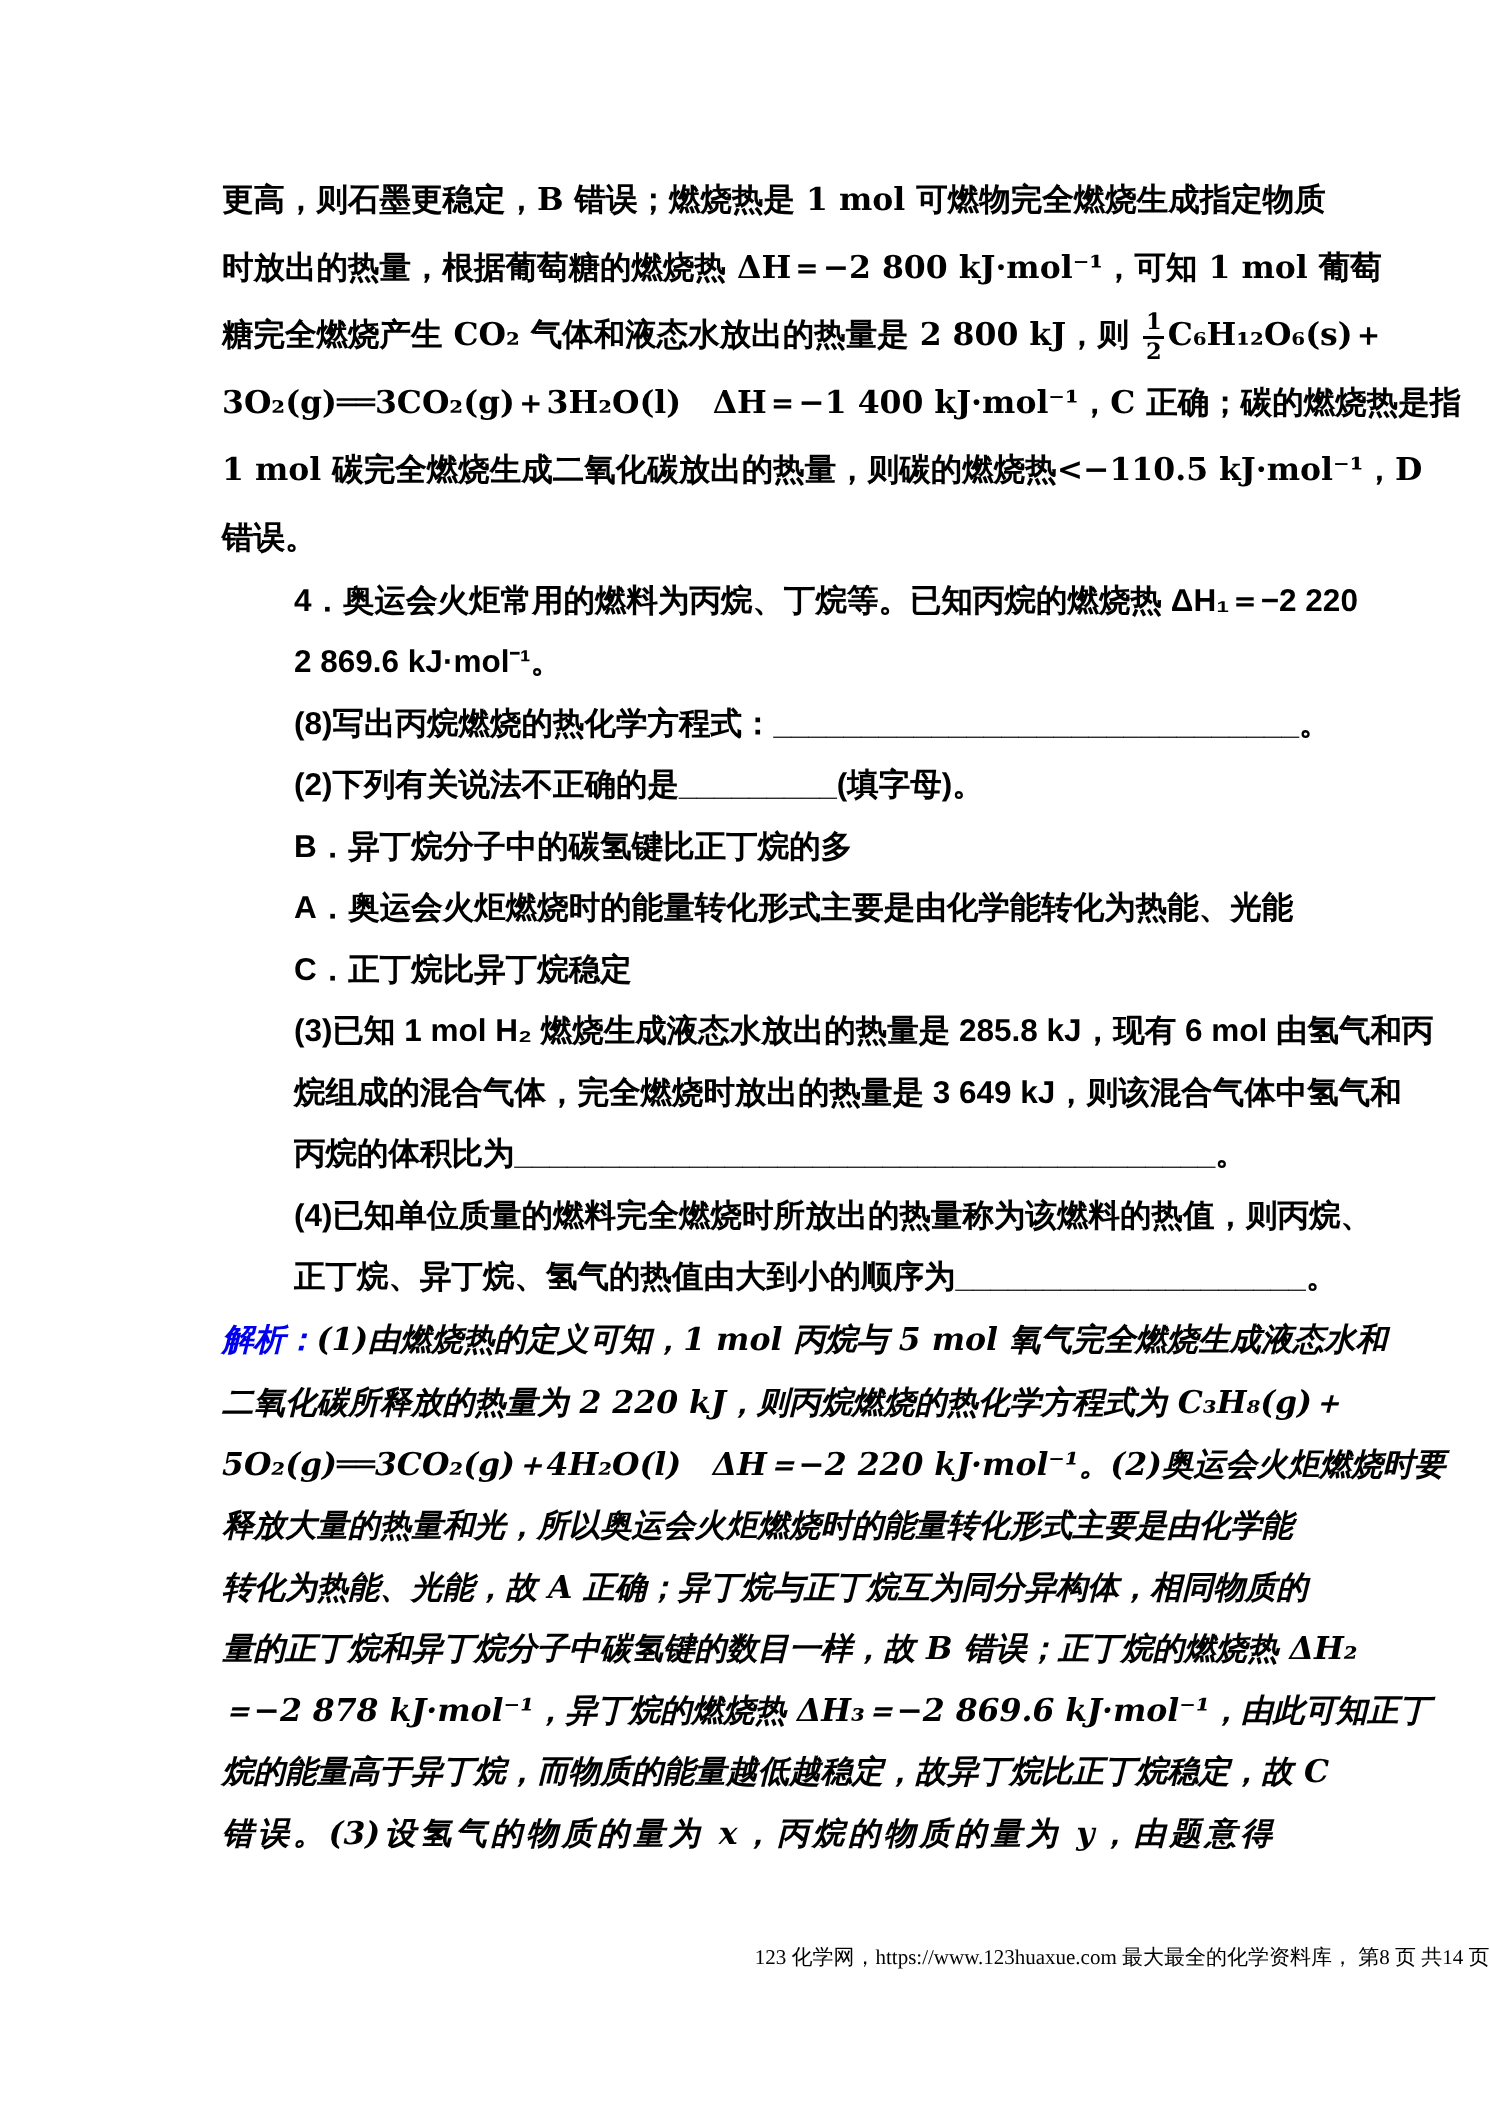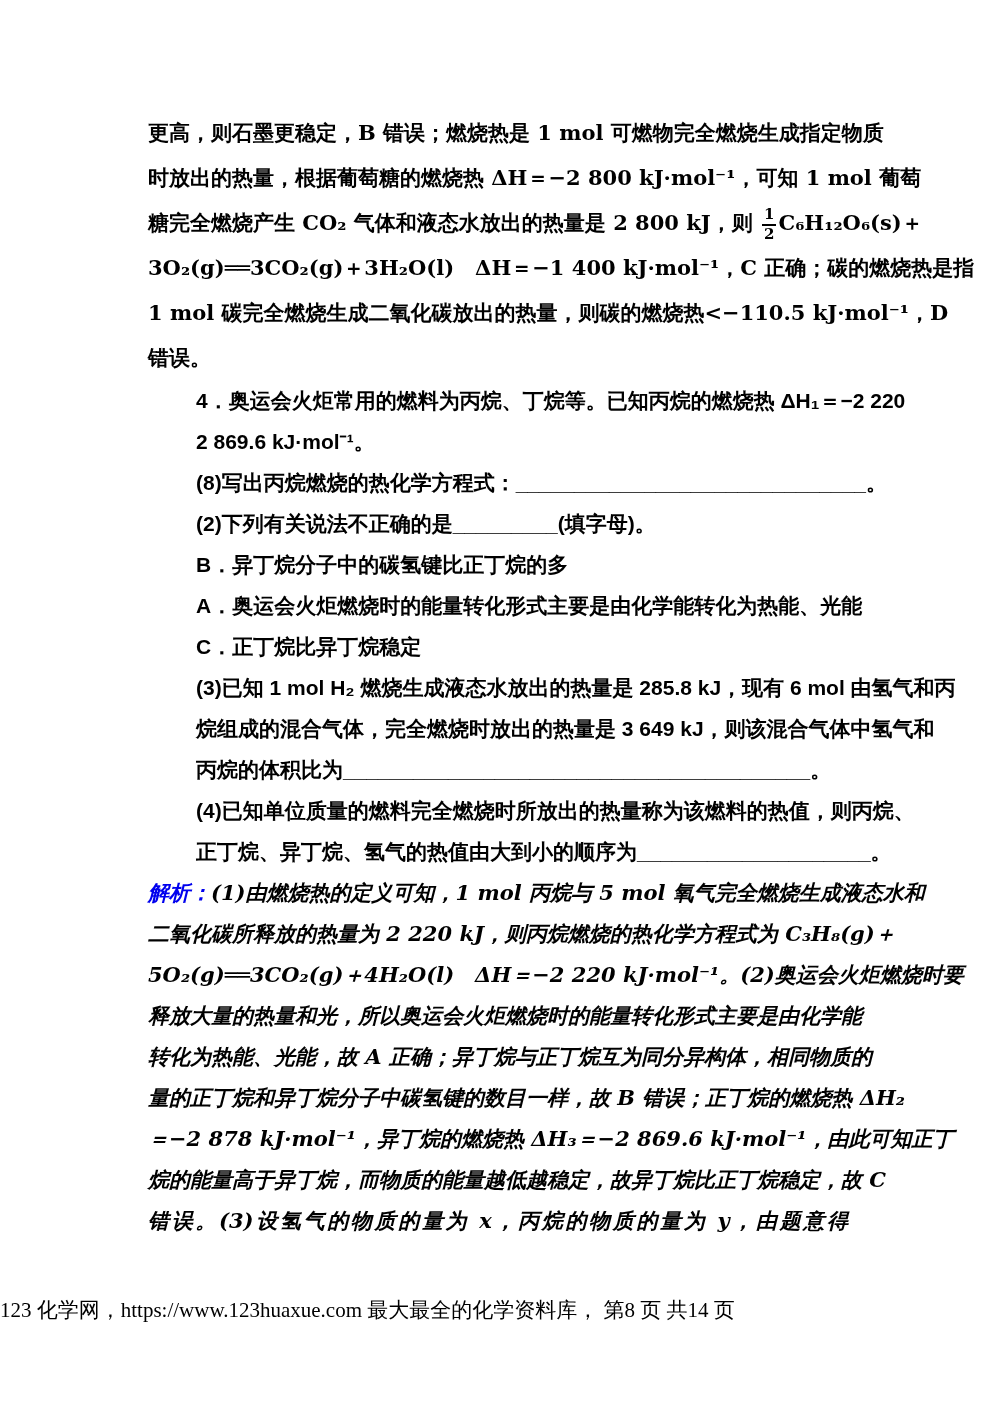--- a/index.html
+++ b/index.html
@@ -17,22 +17,22 @@
   .expl { font-family:"DejaVu Serif", serif; font-weight:700; font-size:21px; line-height:41px;font-style:italic; }
   .expl-label { color:#0000ee; font-family:"Liberation Sans", sans-serif; font-weight:700; }
   .frac {
     display:inline-block; vertical-align:middle; text-align:center;
     font-size:15px; line-height:1.15; margin:0 2px;
   }
   .frac .num { display:block; border-bottom:2px solid #000; padding:0 2px; }
   .frac .den { display:block; }
   .footer {
     position:absolute; left:0; top:1296px; width:100%;
-    text-align:left; font-family:"Liberation Serif", serif;
-    font-size:21px; color:#000;
+    text-align:right; font-family:"Liberation Serif", serif;
+    font-size:14px; color:#000;
   }
   .watermark {
     position:absolute; right:8px; top:1432px;
     font-size:20px; color:#a9b274;
     font-family:"Liberation Sans", sans-serif;
   }
 </style>
 </head>
 <body>
 

